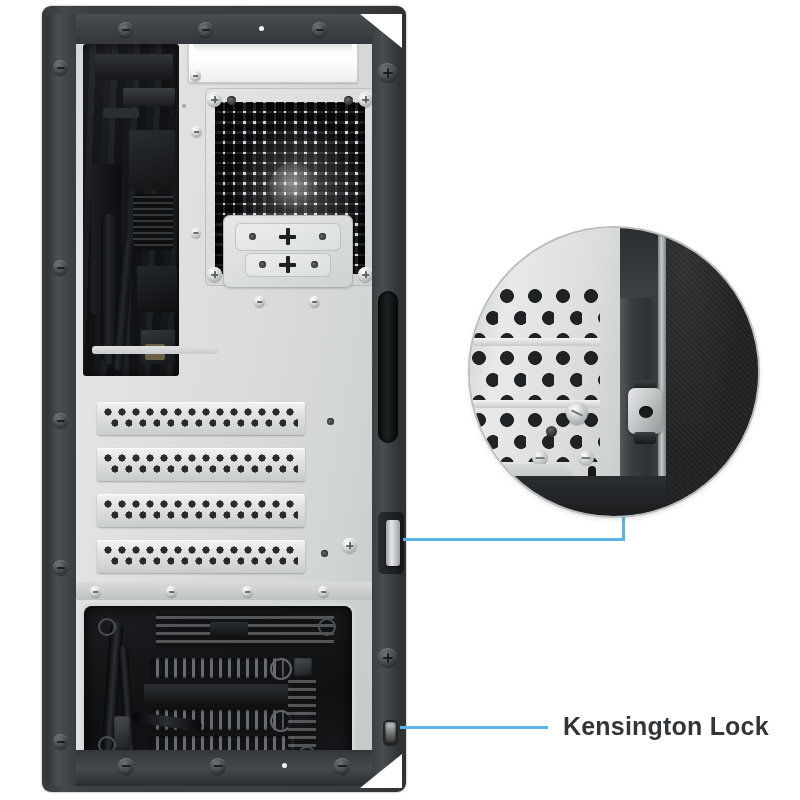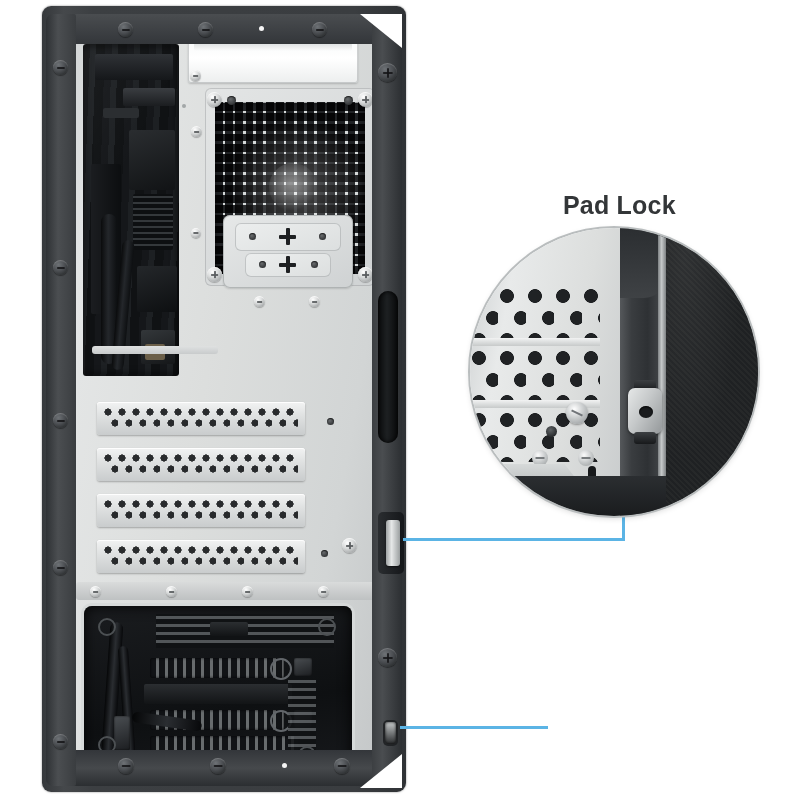--- a/index.html
+++ b/index.html
@@ -538,17 +538,17 @@
       <div class="mag-screw-big"></div>
       <div class="mag-dot" style="left:76px;top:198px;width:11px;height:11px;"></div>
       <div class="mag-screw-sm" style="left:62px;top:222px;"></div>
       <div class="mag-screw-sm" style="left:108px;top:222px;"></div>
       <div class="mag-panel-cut"></div>
       <div class="mag-slot-hole"></div>
       <div class="mag-bottom-dark"></div>
     </div>
   </div>
 
-  <div class="label" style="left:563px;top:191px;">Pad Lock</div>
 
   <div class="callout-line" style="left:400px;top:726px;width:148px;height:3px;"></div>
+  <div class="label" style="left:563px;top:712px;">Kensington Lock</div>
 
 </div>
 
 </body></html>

